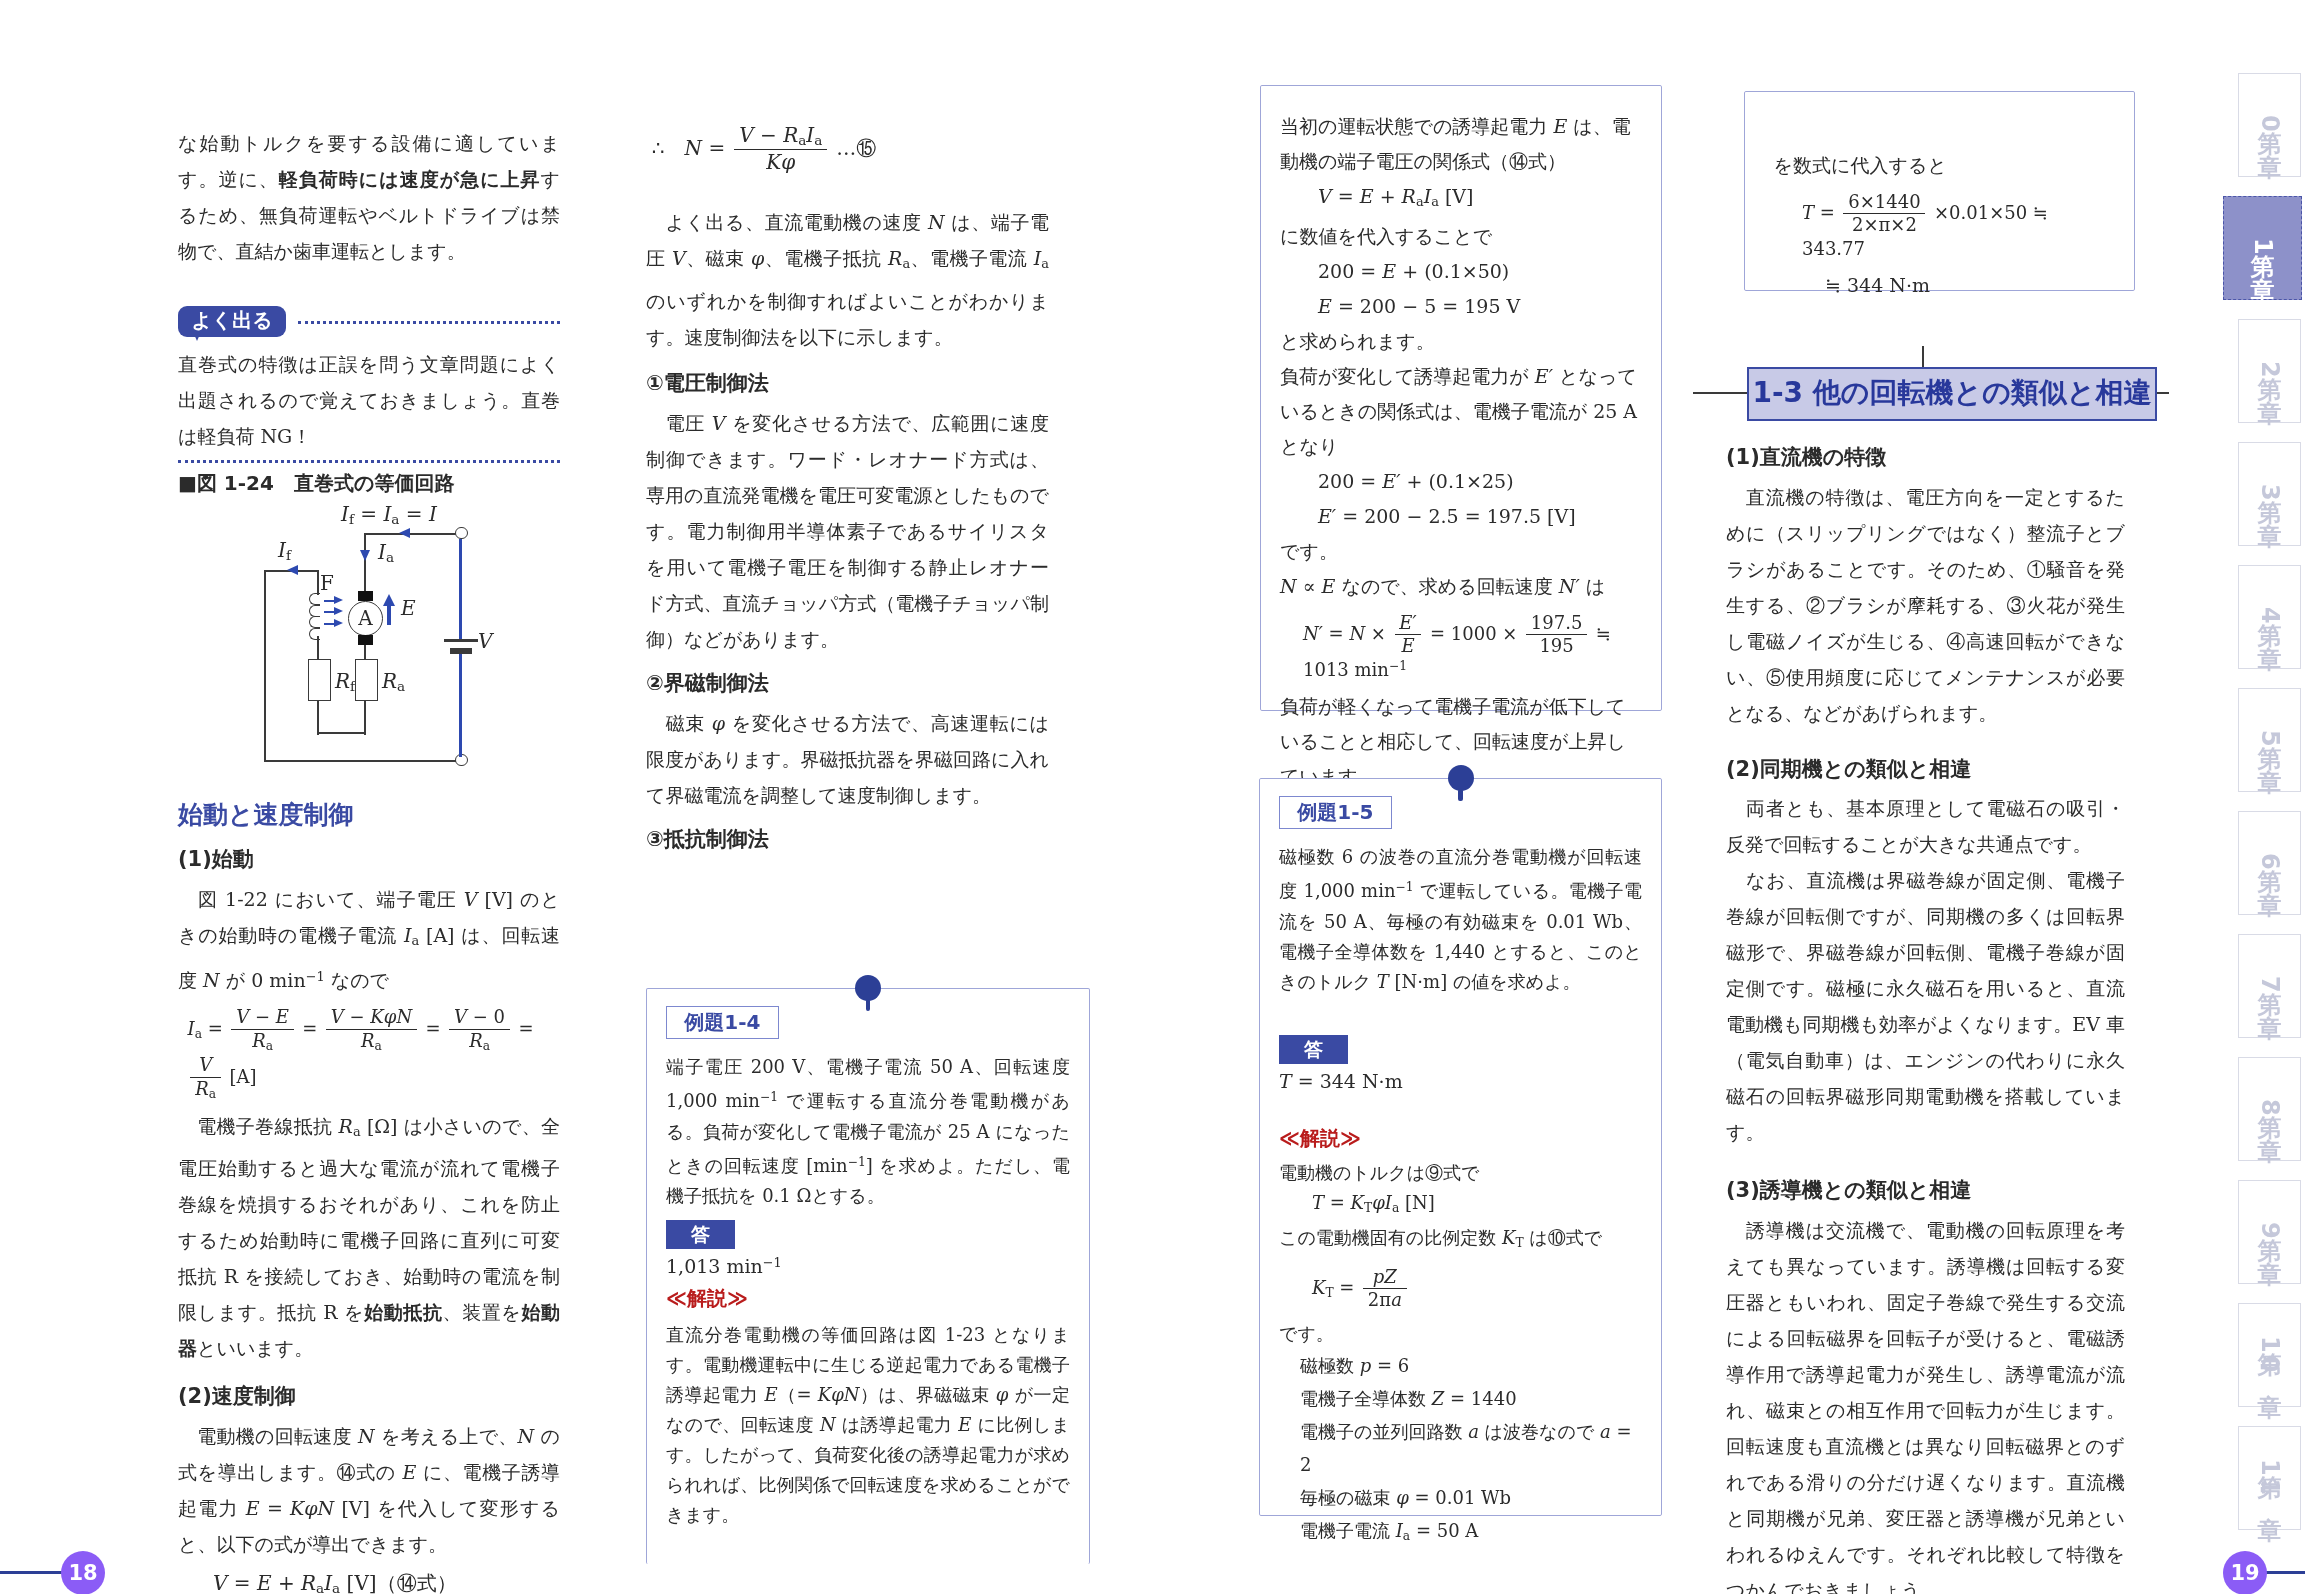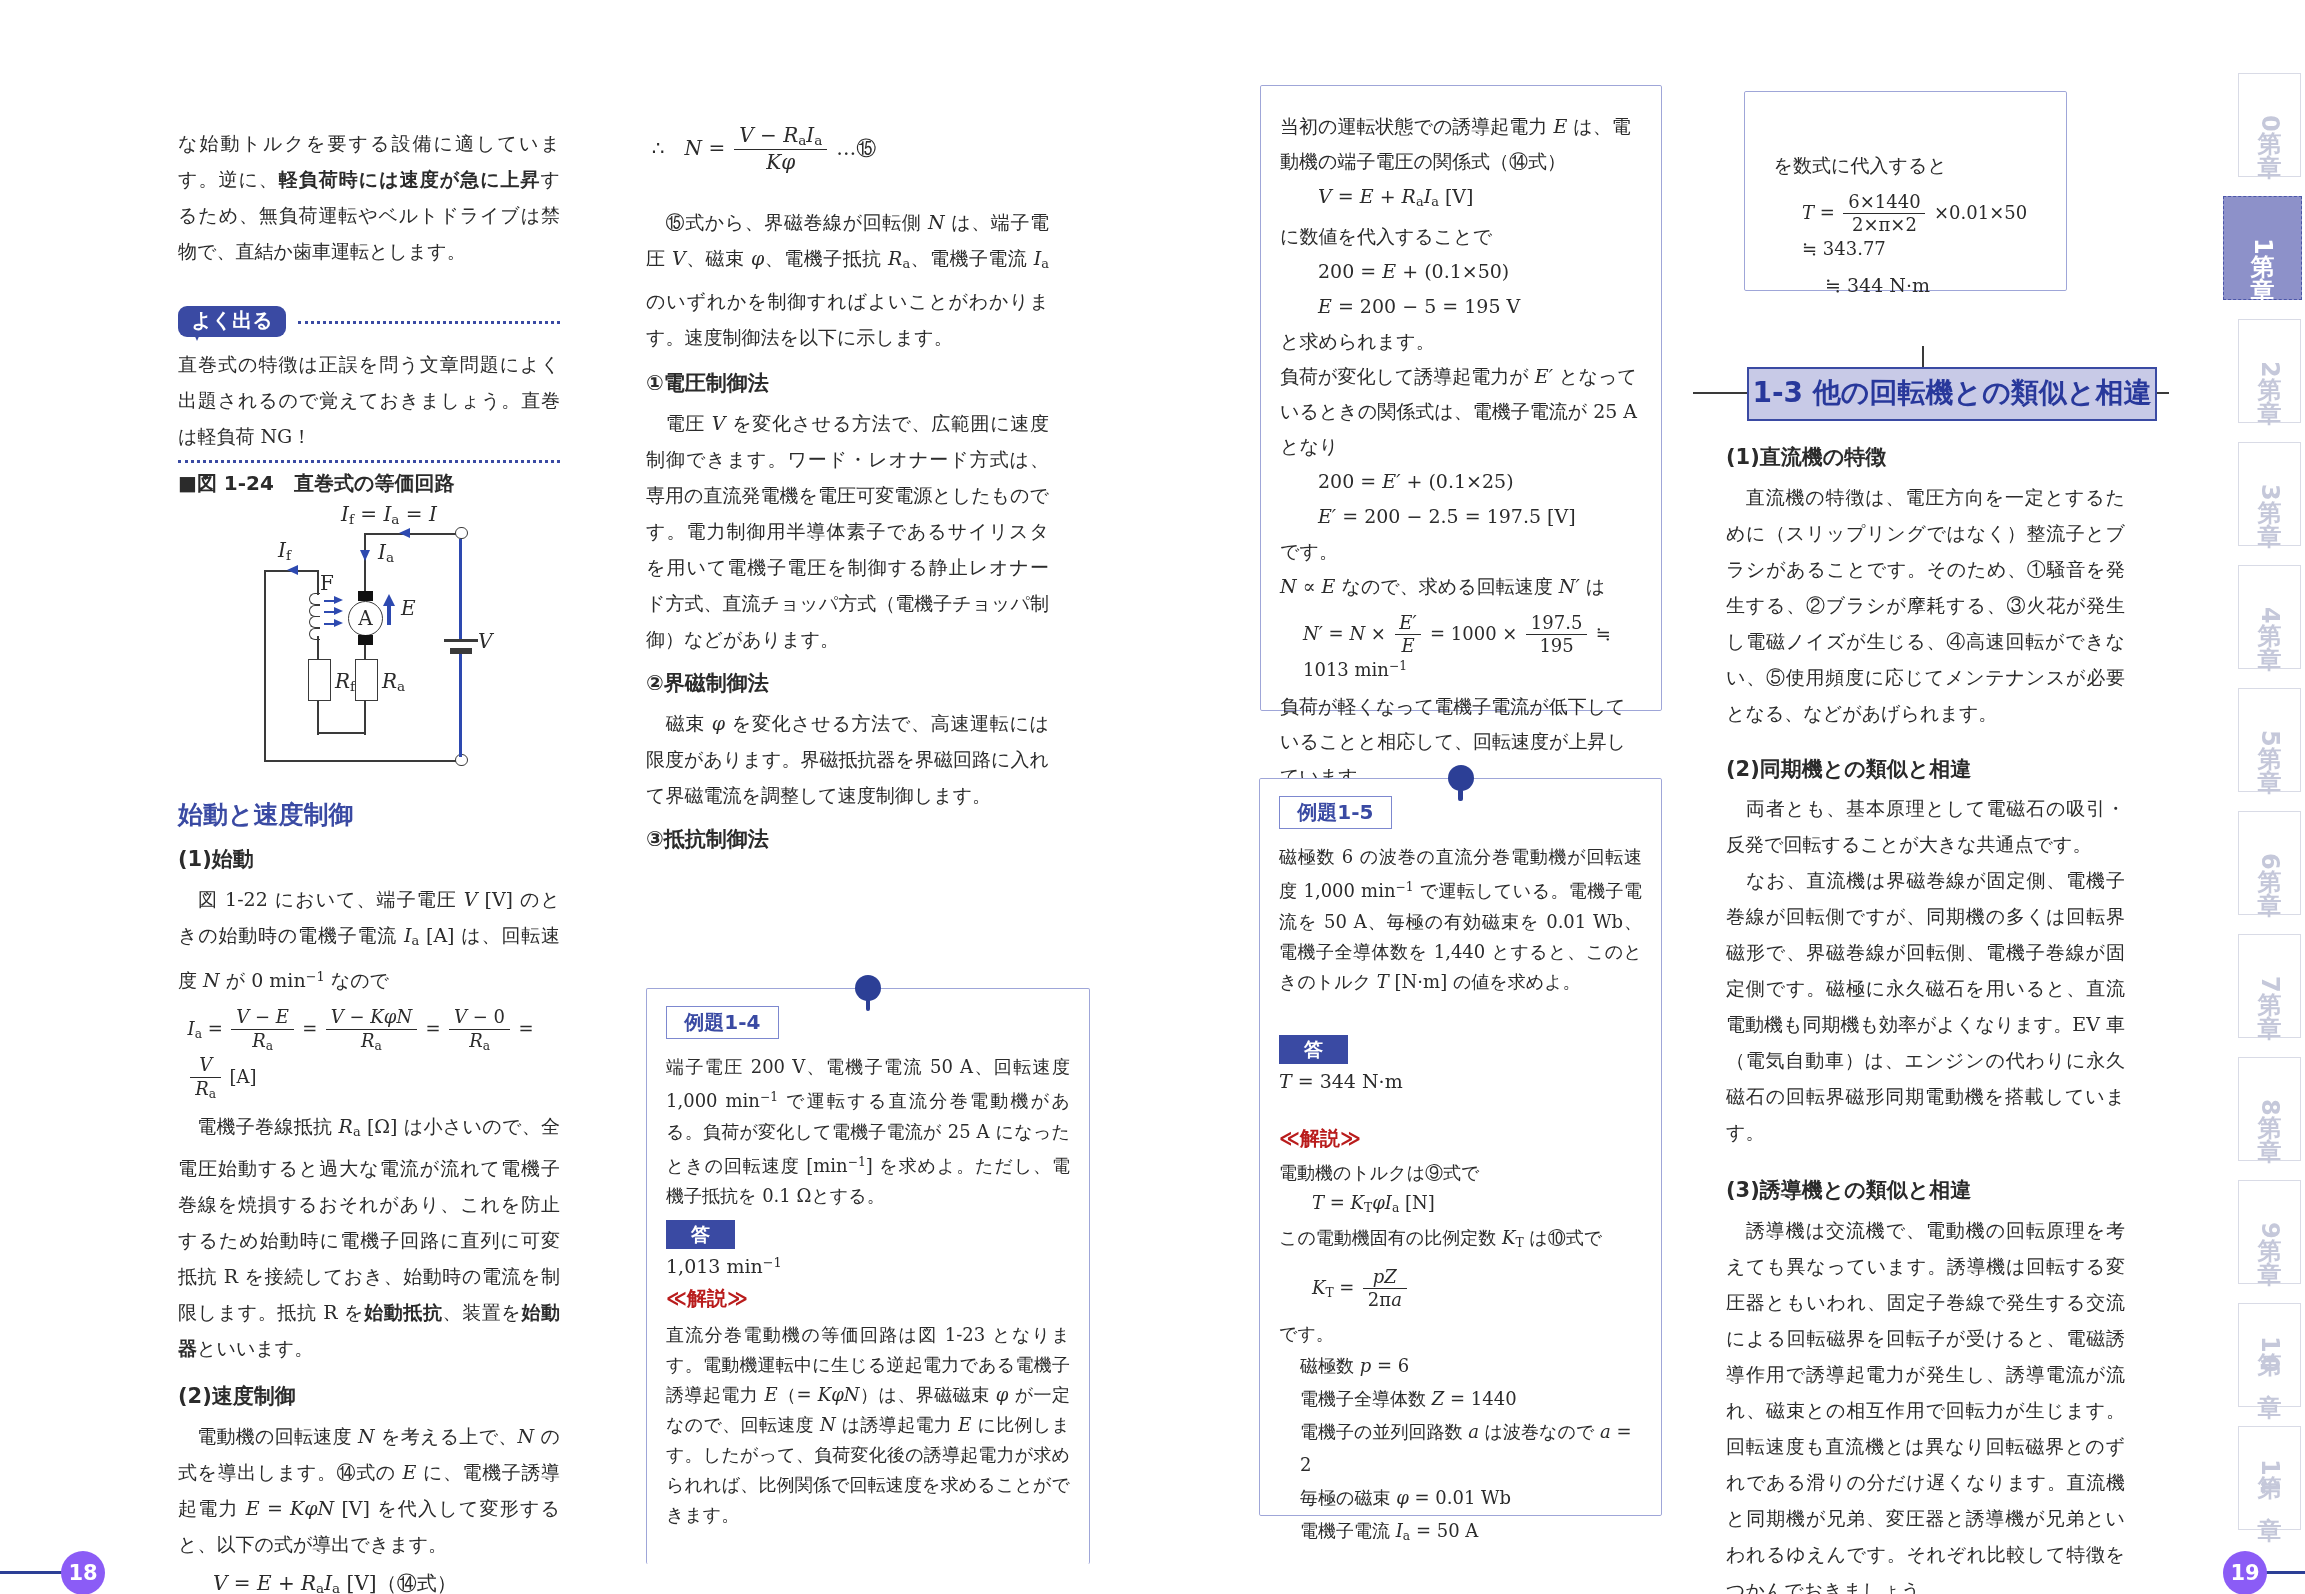--- a/index.html
+++ b/index.html
@@ -149,21 +149,21 @@
     <p></p>
     <p style="margin-top:5.8px;"><span>　電機子巻線抵抗 </span><span class="it">R</span><span class="sb">a</span><span> [Ω] は小さいので、全電圧始動すると過大な電流が流れて電機子巻線を焼損するおそれがあり、これを防止するため始動時に電機子回路に直列に可変抵抗 R を接続しておき、始動時の電流を制限します。抵抗 R を</span><span class="bd">始動抵抗</span><span>、装置を</span><span class="bd">始動器</span><span>といいます。</span></p>
     <div class="h-sub" style="margin-top:17.3px;">(2)速度制御</div>
     <p><span>　電動機の回転速度 </span><span class="it">N</span><span> を考える上で、</span><span class="it">N</span><span> の式を導出します。⑭式の </span><span class="it">E</span><span> に、電機子誘導起電力 </span><span class="it">E</span><span> = </span><span class="it">K</span><span class="it">φ</span><span class="it">N</span><span> [V] を代入して変形すると、以下の式が導出できます。</span></p>
     <div class="fml" style="margin-bottom:0;"><span class="it">V</span><span> = </span><span class="it">E</span><span> + </span><span class="it">R</span><span class="sb">a</span><span class="it">I</span><span class="sb">a</span><span> [V]（⑭式）</span></div>
     <div class="fml" style="margin-top:1.9px;margin-left:50px;"><span>= </span><span class="it">K</span><span class="it">φ</span><span class="it">N</span><span> + </span><span class="it">R</span><span class="it">I</span></div>
   </div>
 
   <div class="col" style="left:646px;top:123px;width:403px;">
     <div class="fml" style="margin:0 0 0 5.8px;"><span>∴　</span><span class="it">N</span><span> = </span><span class="frac"><span class="num"><span class="it">V</span><span> − </span><span class="it">R</span><span class="sb">a</span><span class="it">I</span><span class="sb">a</span></span><span class="den"><span class="it">K</span><span class="it">φ</span></span></span><span> …⑮</span></div>
-    <p style="margin-top:29px;"><span>　⑮式から、界磁巻線が回転側 </span><span class="it">N</span><span> は、端子電圧 </span><span class="it">V</span><span>、磁束 </span><span class="it">φ</span><span>、電機子抵抗 </span><span class="it">R</span><span class="sb">a</span><span>、電機子電流 </span><span class="it">I</span><span class="sb">a</span><span> のいずれかを制御すればよいことがわかります。速度制御法を以下に示します。</span></p>
+    <p style="margin-top:29px;"><span>　よく出る、直流電動機の速度 </span><span class="it">N</span><span> は、端子電圧 </span><span class="it">V</span><span>、磁束 </span><span class="it">φ</span><span>、電機子抵抗 </span><span class="it">R</span><span class="sb">a</span><span>、電機子電流 </span><span class="it">I</span><span class="sb">a</span><span> のいずれかを制御すればよいことがわかります。速度制御法を以下に示します。</span></p>
     <div class="h-sub">①電圧制御法</div>
     <p><span>　電圧 </span><span class="it">V</span><span> を変化させる方法で、広範囲に速度制御できます。ワード・レオナード方式は、専用の直流発電機を電圧可変電源としたものです。電力制御用半導体素子であるサイリスタを用いて電機子電圧を制御する静止レオナード方式、直流チョッパ方式（電機子チョッパ制御）などがあります。</span></p>
     <div class="h-sub" style="margin-top:13.4px;">②界磁制御法</div>
     <p><span>　磁束 </span><span class="it">φ</span><span> を変化させる方法で、高速運転には限度があります。界磁抵抗器を界磁回路に入れて界磁電流を調整して速度制御します。</span></p>
     <div class="h-sub" style="margin-top:13.4px;">③抵抗制御法</div>
   </div>
 
   <div class="exbox noBottom" style="left:646px;top:988px;width:444px;height:576px;">
     <div class="pin"></div>
     <div><span class="exlabel">例題1-4</span></div>
@@ -202,21 +202,21 @@
     <div class="kaitext" style="margin-top:0;"><span>この電動機固有の比例定数 </span><span class="it">K</span><span class="sb">T</span><span> は⑩式で</span></div>
     <div class="boxfml" style="font-size:18px;line-height:1.3;padding-left:33px;margin:7.7px 0;"><span class="it">K</span><span class="sb">T</span><span> = </span><span class="frac"><span class="num"><span class="it">p</span><span class="it">Z</span></span><span class="den"><span>2π</span><span class="it">a</span></span></span></div>
     <div class="kaitext" style="margin-top:3.8px;">です。</div>
     <div class="kitem"><span>磁極数 </span><span class="it">p</span><span> = 6</span></div>
     <div class="kitem"><span>電機子全導体数 </span><span class="it">Z</span><span> = 1440</span></div>
     <div class="kitem"><span>電機子の並列回路数 </span><span class="it">a</span><span> は波巻なので </span><span class="it">a</span><span> = 2</span></div>
     <div class="kitem"><span>毎極の磁束 </span><span class="it">φ</span><span> = 0.01 Wb</span></div>
     <div class="kitem"><span>電機子電流 </span><span class="it">I</span><span class="sb">a</span><span> = 50 A</span></div>
   </div>
 
-  <div class="exbox" style="left:1744px;top:91px;width:323px;height:200px;padding-top:56px;">
+  <div class="exbox" style="left:1744px;top:91px;width:391px;height:200px;padding-top:56px;">
     <div class="boxp" style="padding-left:9.6px;">を数式に代入すると</div>
     <div class="boxfml" style="font-size:18px;line-height:1.3;padding-left:38px;margin:7.7px 0;"><span class="it">T</span><span> = </span><span class="frac"><span class="num"><span>6×1440</span></span><span class="den"><span>2×π×2</span></span></span><span> ×0.01×50 ≒ 343.77</span></div>
     <div class="boxfml" style="padding-left:61px;">≒ 344 N·m</div>
   </div>
 
   <div class="bline" style="left:1922px;top:346px;width:1.9px;height:21px;"></div>
   <div class="bline" style="left:1693px;top:392px;width:54px;height:1.9px;"></div>
   <div class="bline" style="left:2123px;top:392px;width:46px;height:1.9px;"></div>
   <div class="banner">1-3 他の回転機との類似と相違</div>
 

